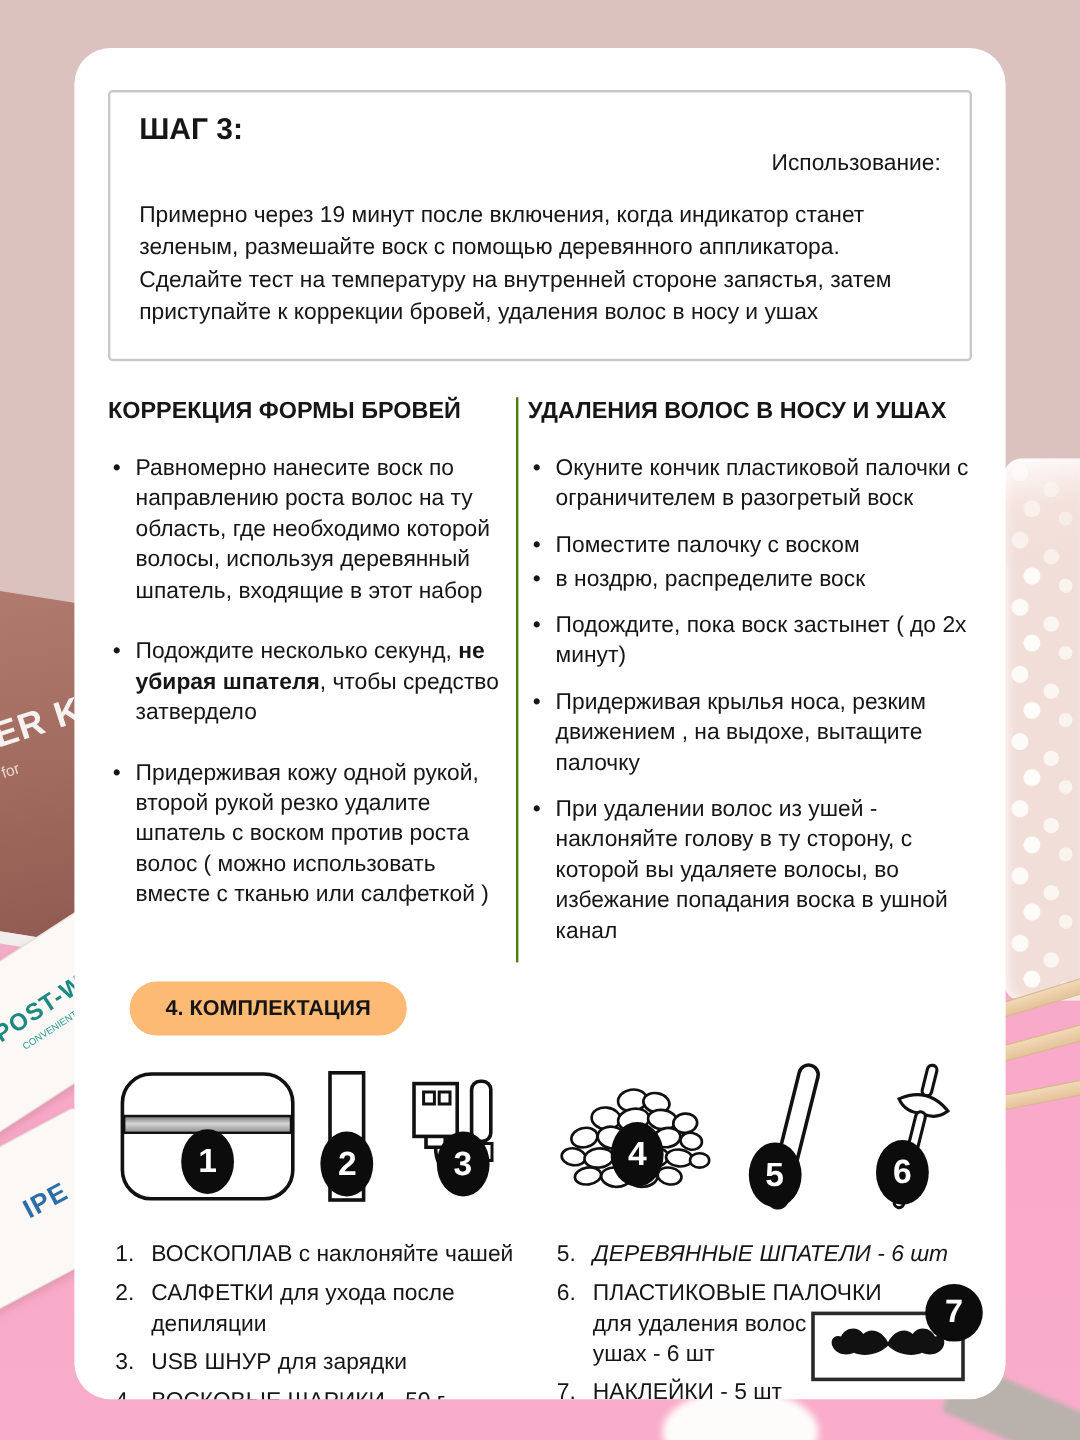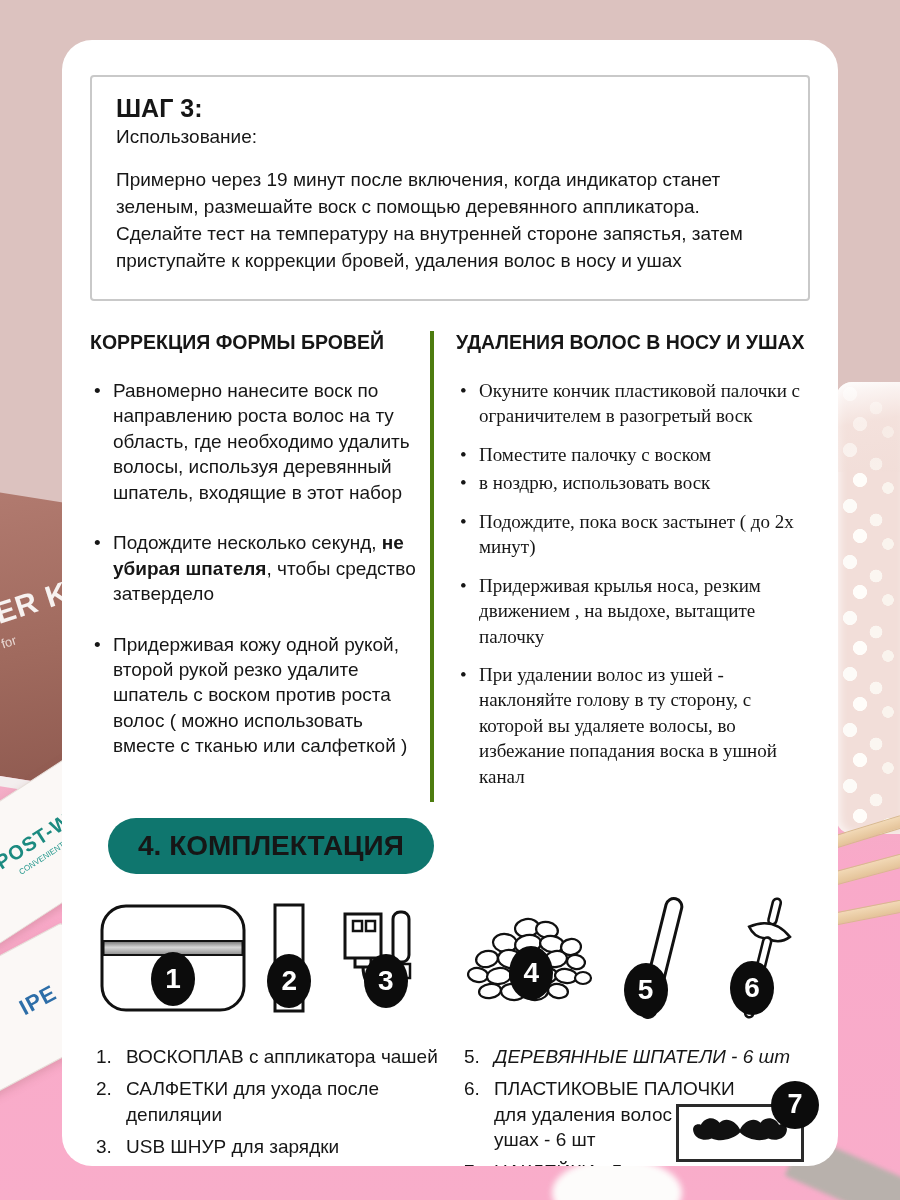--- a/index.html
+++ b/index.html
@@ -60,39 +60,39 @@
     background:#ffffff; border-radius:30px; z-index:2; overflow:hidden;
     padding:0 28px;
   }
 
   
   .step3-box {
     margin-top:35px; border:2px solid #c9c9c9; border-radius:4px;
     padding:17px 24px 24px;
   }
   .step3-title { font-size:25px; font-weight:bold; }
-  .step3-sub { font-size:19px; margin-top:3px; }
+  .step3-sub { font-size:19px; margin-top:3px;text-align:right; }
   .step3-body { font-size:19px; line-height:1.42; margin-top:19px; }
 
   
   .cols { display:flex; margin-top:30px; }
   .col-left { width:340px; padding-right:10px; }
-  .col-right { flex:1; border-left:4px solid #4d7c0f; padding-left:22px; }
+  .col-right { flex:1; border-left:2px solid #4d7c0f; padding-left:8px; }
   .col-title { font-size:19.5px; font-weight:bold; white-space:nowrap; }
   .blist { list-style:none; margin-top:24px; }
   .blist li { position:relative; padding-left:23px; font-size:19px; line-height:1.34; }
   .blist li::before { content:"•"; position:absolute; left:4px; top:0; font-size:19px; }
   .col-left .blist li { margin-bottom:25px; }
-  .col-right .blist li { margin-bottom:13px;font-family:Liberation Serif, serif; }
+  .col-right .blist li { margin-bottom:13px; }
   .col-right .blist li.tight { margin-bottom:3px; }
 
   
   .kit-pill {
-    display:inline-block; margin:16px 0 0 18px; background:#0f766e;
-    border-radius:28px; padding:12px 30px; font-size:28px; font-weight:bold;
+    display:inline-block; margin:16px 0 0 18px; background:#fdba74;
+    border-radius:28px; padding:12px 30px; font-size:18px; font-weight:bold;
   }
 
   
   .icons-row { display:flex; justify-content:space-between; align-items:center; margin:18px 8px 0; height:132px; }
   .icon-wrap { position:relative; }
   .num-badge {
     position:absolute; width:44px; height:54px; border-radius:50%;
     background:#0c0c0c; color:#ffffff; font-weight:bold; font-size:28px;
     display:flex; align-items:center; justify-content:center; z-index:3;
   }
@@ -145,31 +145,31 @@
   <div class="step3-box">
     <div class="step3-title">ШАГ 3:</div>
     <div class="step3-sub">Использование:</div>
     <div class="step3-body">Примерно через 19 минут после включения, когда индикатор станет зеленым, размешайте воск с помощью деревянного аппликатора. Сделайте тест на температуру на внутренней стороне запястья, затем приступайте к коррекции бровей, удаления волос в носу и ушах</div>
   </div>
 
   <div class="cols">
     <div class="col-left">
       <div class="col-title">КОРРЕКЦИЯ ФОРМЫ БРОВЕЙ</div>
       <ul class="blist">
-        <li>Равномерно нанесите воск по направлению роста волос на ту область, где необходимо удалить волосы, используя деревянный шпатель, входящие в этот набор</li>
+        <li>Равномерно нанесите воск по направлению роста волос на ту область, где необходимо которой волосы, используя деревянный шпатель, входящие в этот набор</li>
         <li><span>Подождите несколько секунд, </span><b>не убирая шпателя</b><span>, чтобы средство затвердело</span></li>
         <li>Придерживая кожу одной рукой, второй рукой резко удалите шпатель с воском против роста волос ( можно использовать вместе с тканью или салфеткой )</li>
       </ul>
     </div>
     <div class="col-right">
       <div class="col-title">УДАЛЕНИЯ ВОЛОС В НОСУ И УШАХ</div>
       <ul class="blist">
         <li>Окуните кончик пластиковой палочки с ограничителем в разогретый воск</li>
         <li class="tight">Поместите палочку с воском</li>
-        <li>в ноздрю, использовать воск</li>
+        <li>в ноздрю, распределите воск</li>
         <li>Подождите, пока воск застынет ( до 2х минут)</li>
         <li>Придерживая крылья носа, резким движением , на выдохе, вытащите палочку</li>
         <li>При удалении волос из ушей - наклоняйте голову в ту сторону, с которой вы удаляете волосы, во избежание попадания воска в ушной канал</li>
       </ul>
     </div>
   </div>
 
   <div class="kit-pill">4. КОМПЛЕКТАЦИЯ</div>
 
   <div class="icons-row">
@@ -257,21 +257,21 @@
       </svg>
       <div class="num-badge" style="left:6px; top:66px;">6</div>
     </div>
 
   </div>
 
   <div class="klists">
     <div class="klist klist-left">
       <div class="kitem">
         <span class="k-num">1.</span>
-        <span class="k-text">ВОСКОПЛАВ с аппликатора чашей</span>
+        <span class="k-text">ВОСКОПЛАВ с наклоняйте чашей</span>
       </div>
       <div class="kitem">
         <span class="k-num">2.</span>
         <span class="k-text" style="max-width:280px;">САЛФЕТКИ для ухода после депиляции</span>
       </div>
       <div class="kitem">
         <span class="k-num">3.</span>
         <span class="k-text">USB ШНУР для зарядки</span>
       </div>
       <div class="kitem">

